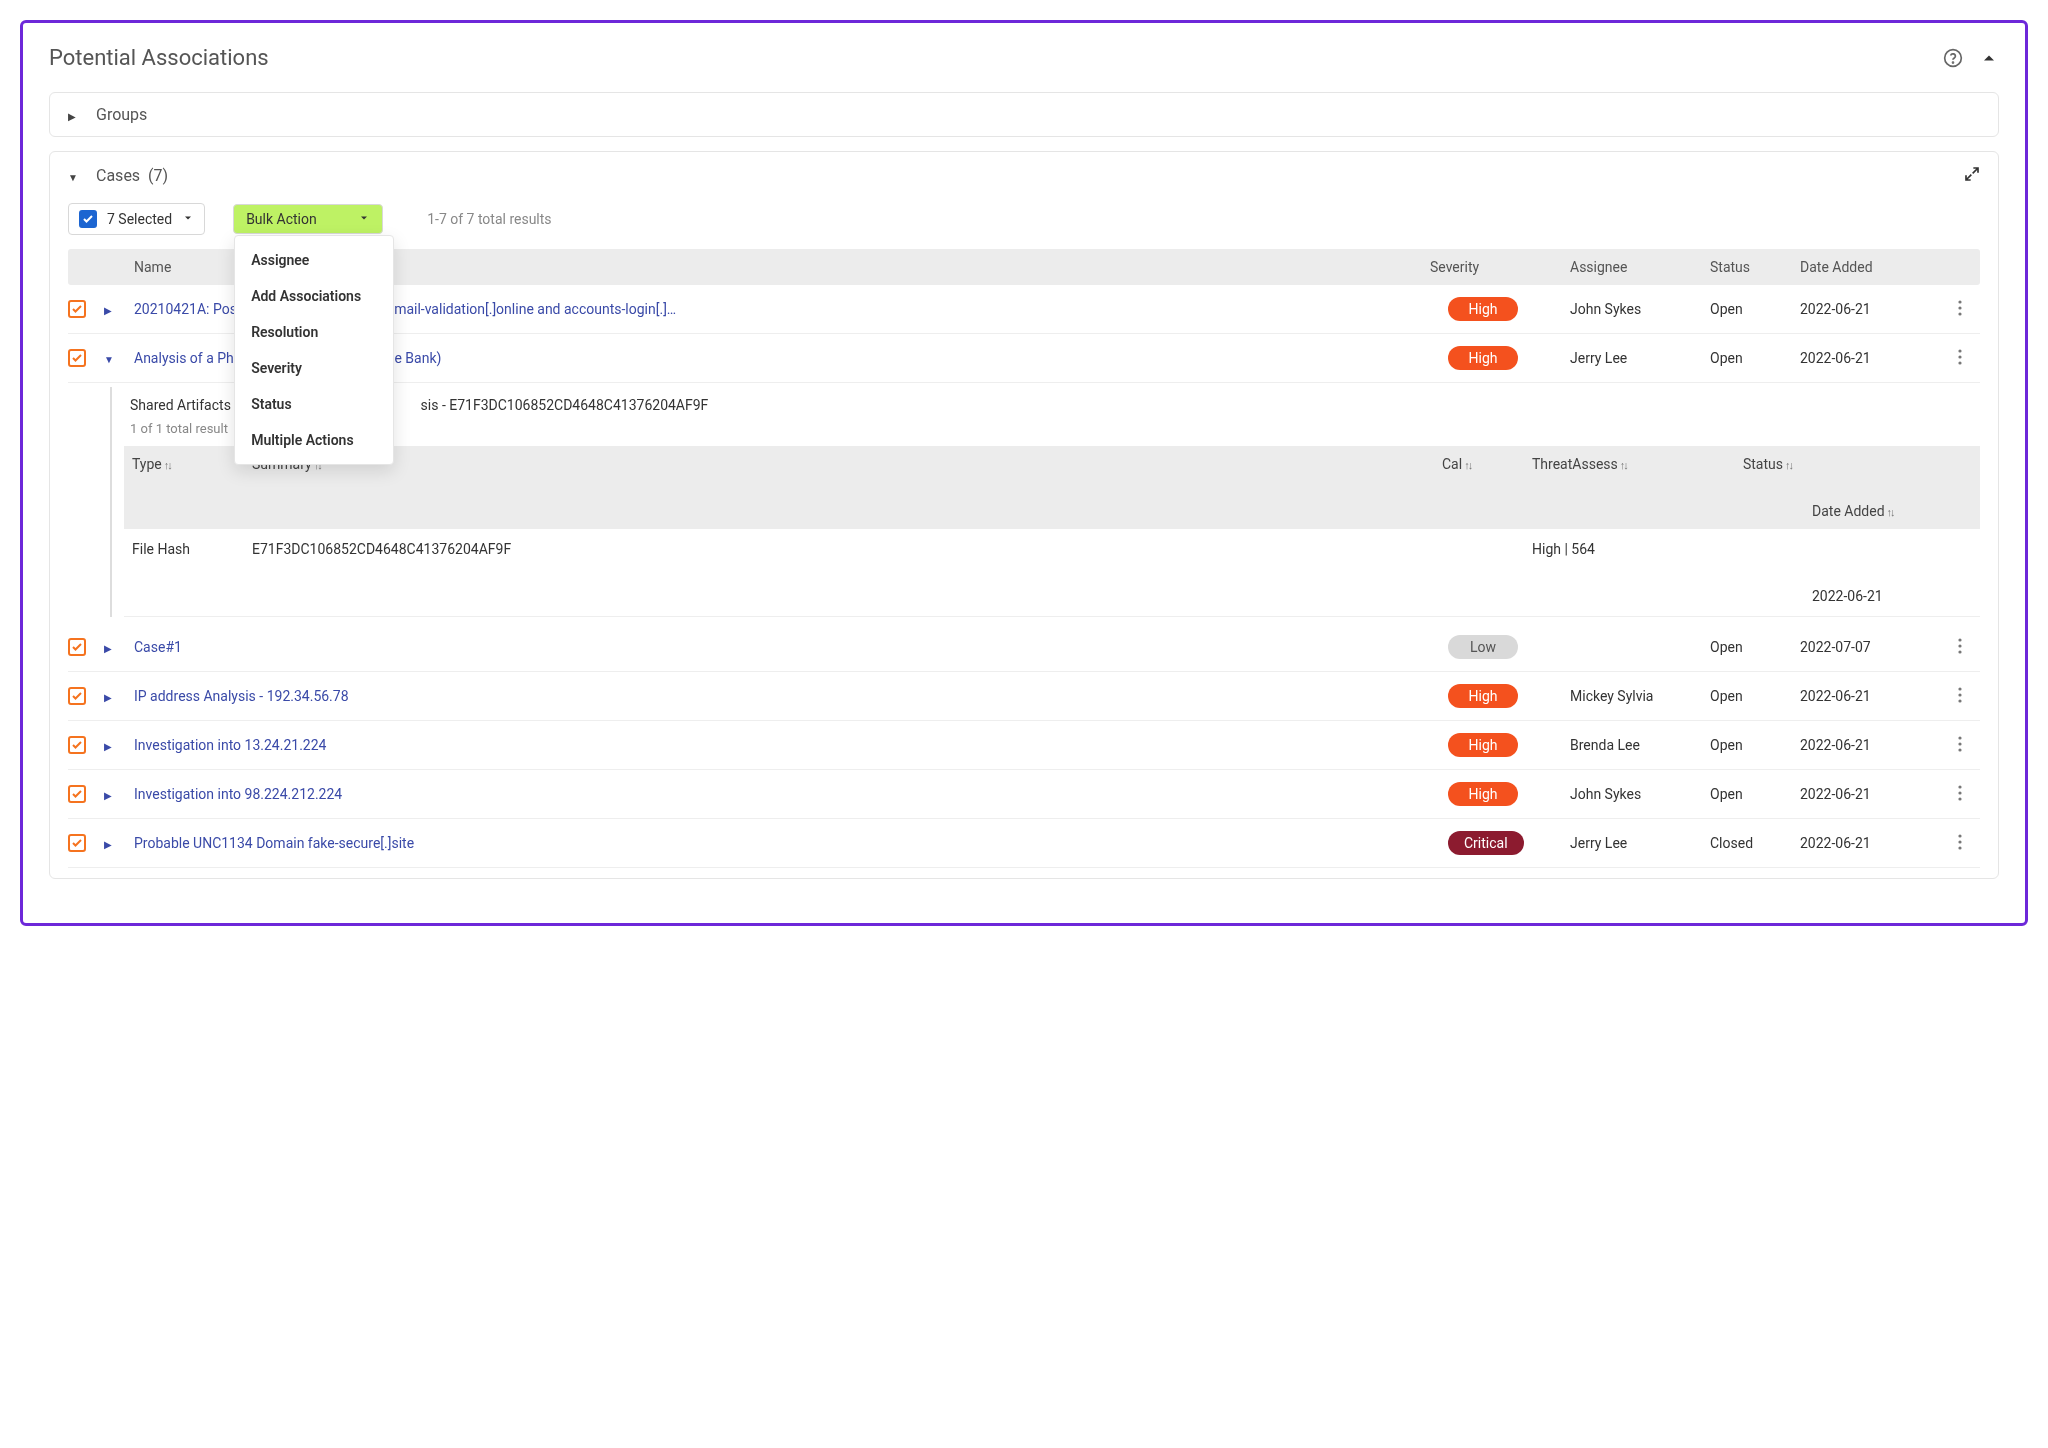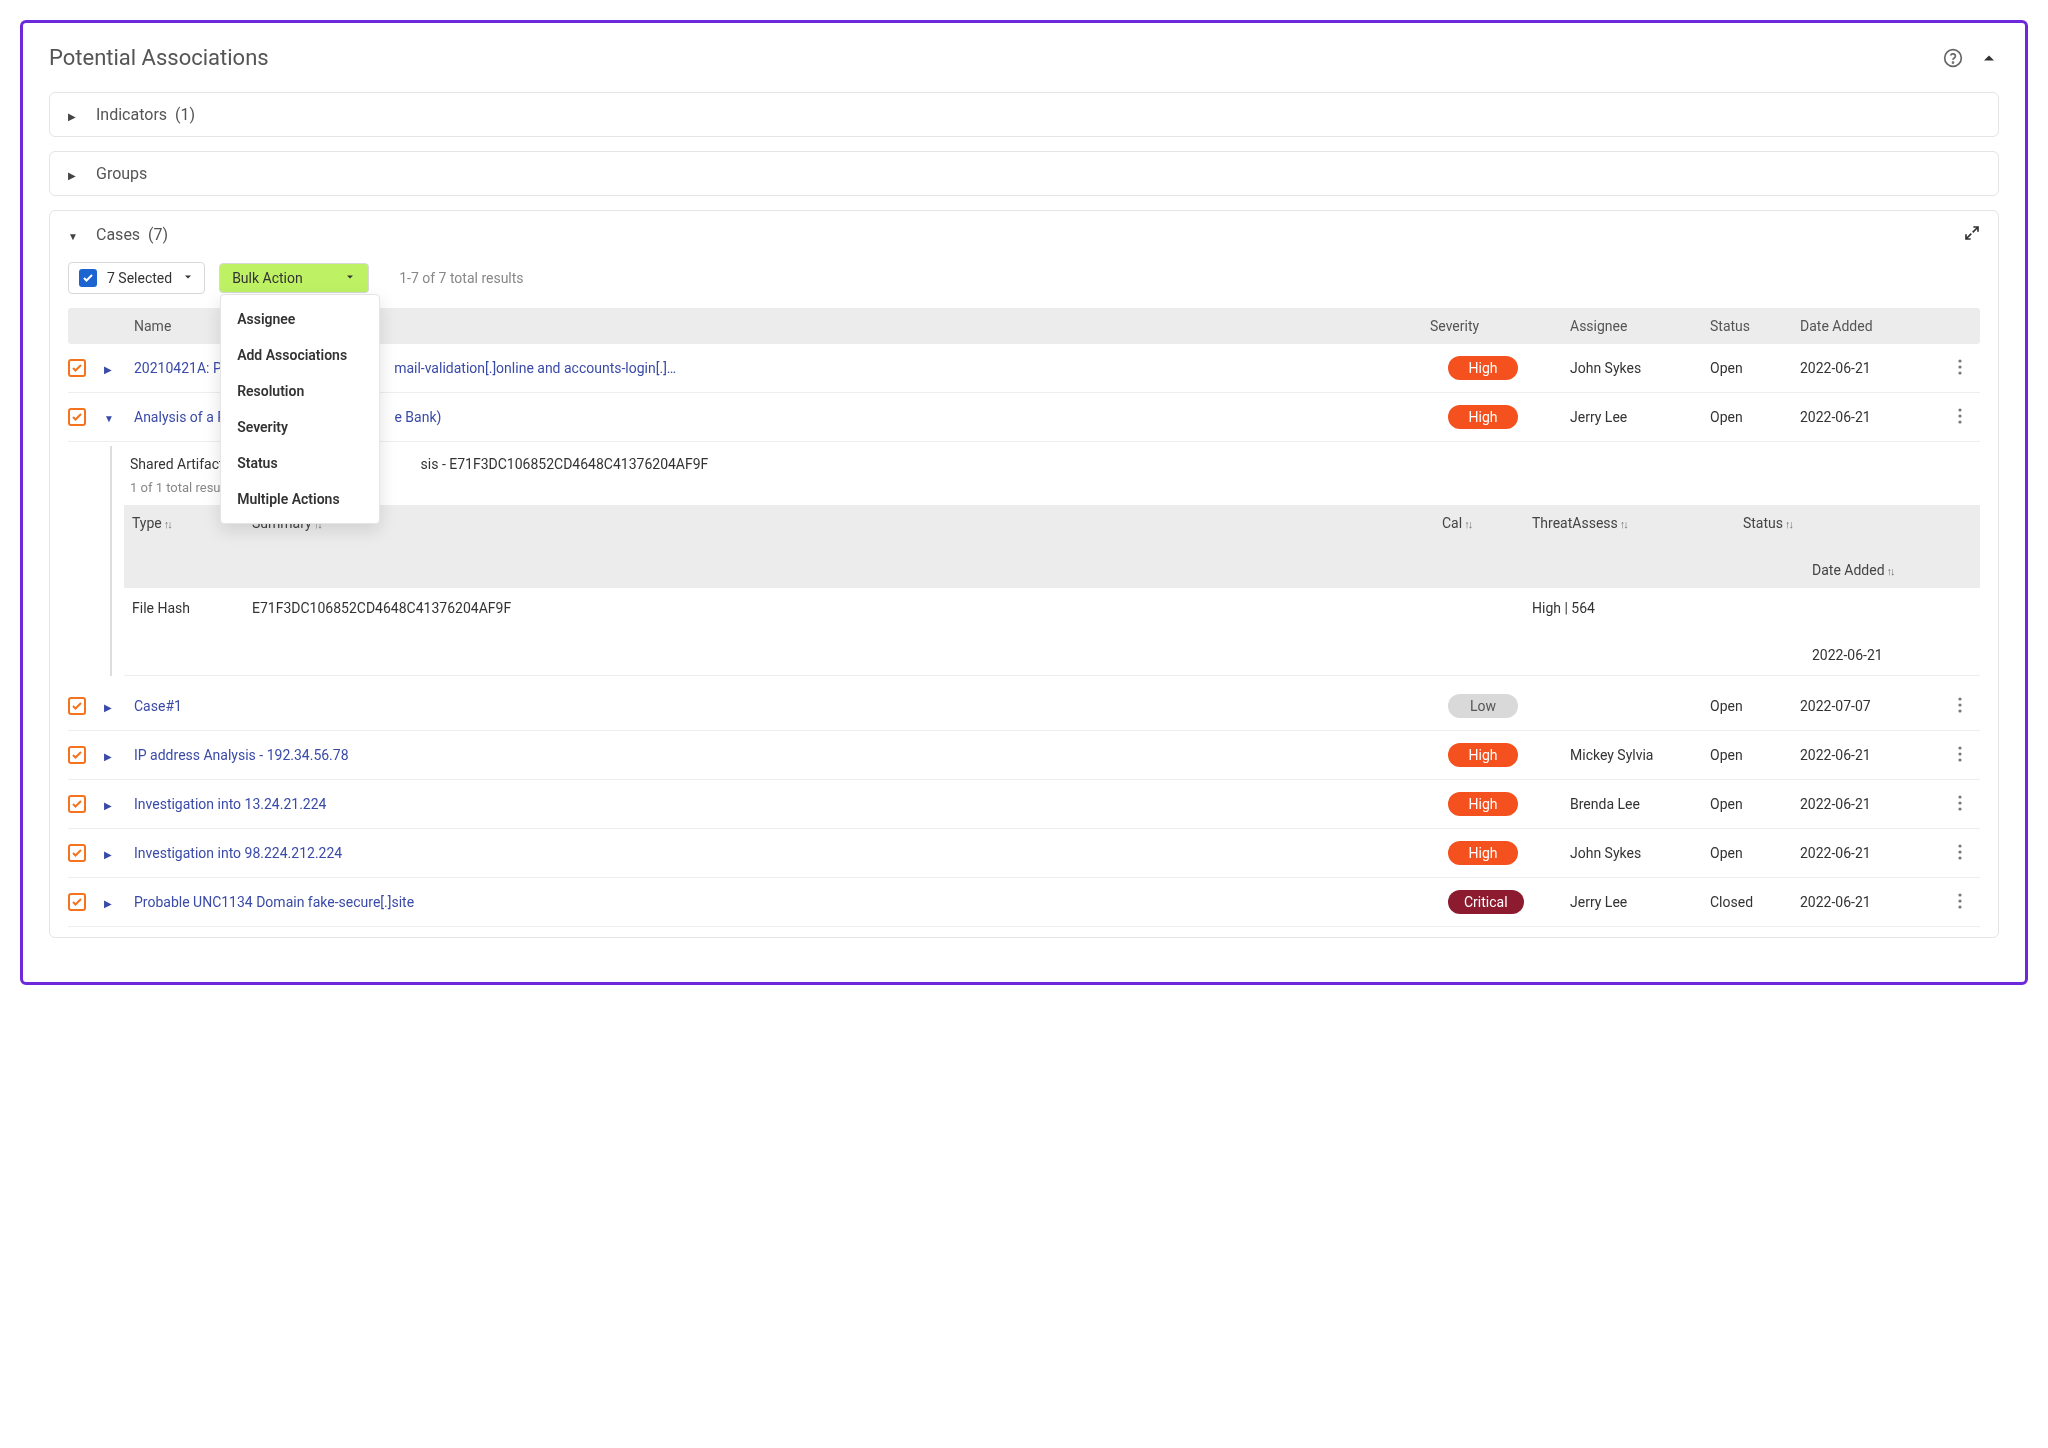--- a/index.html
+++ b/index.html
@@ -47,21 +47,21 @@
   .cases-section { padding: 14px 18px 10px; }
   .cases-header-row {
     display: flex;
     justify-content: space-between;
     align-items:flex-start;
   }
   .expand-icon { color:#444; cursor:pointer; }
   .toolbar-row {
     display: flex;
     align-items: center;
-    gap: 14px;
+    gap: 28px;
     margin-top: 18px;
     position: relative;
   }
   .select-box {
     display:flex;
     align-items:center;
     gap:10px;
     border:1px solid #d8d8d8;
     border-radius:4px;
     padding:6px 10px;
@@ -203,29 +203,20 @@
           </svg>
       </span>
       <span class="icon-btn">
         <svg width="20" height="20" viewBox="0 0 24 24" fill="#333">
             <path d="M6 15l6-6 6 6z"></path>
           </svg>
       </span>
     </div>
   </div>
 
-  <div class="section">
-    <div class="section-header">
-      <span class="caret caret-right"></span>
-      <span>
-        <span>Indicators</span>
-        &nbsp;<span class="count">(1)</span>
-      </span>
-    </div>
-  </div>
 
   <div class="section">
     <div class="section-header">
       <span class="caret caret-right"></span>
       <span>Groups</span>
     </div>
   </div>
 
   <div class="section cases-section">
     <div class="cases-header-row">

